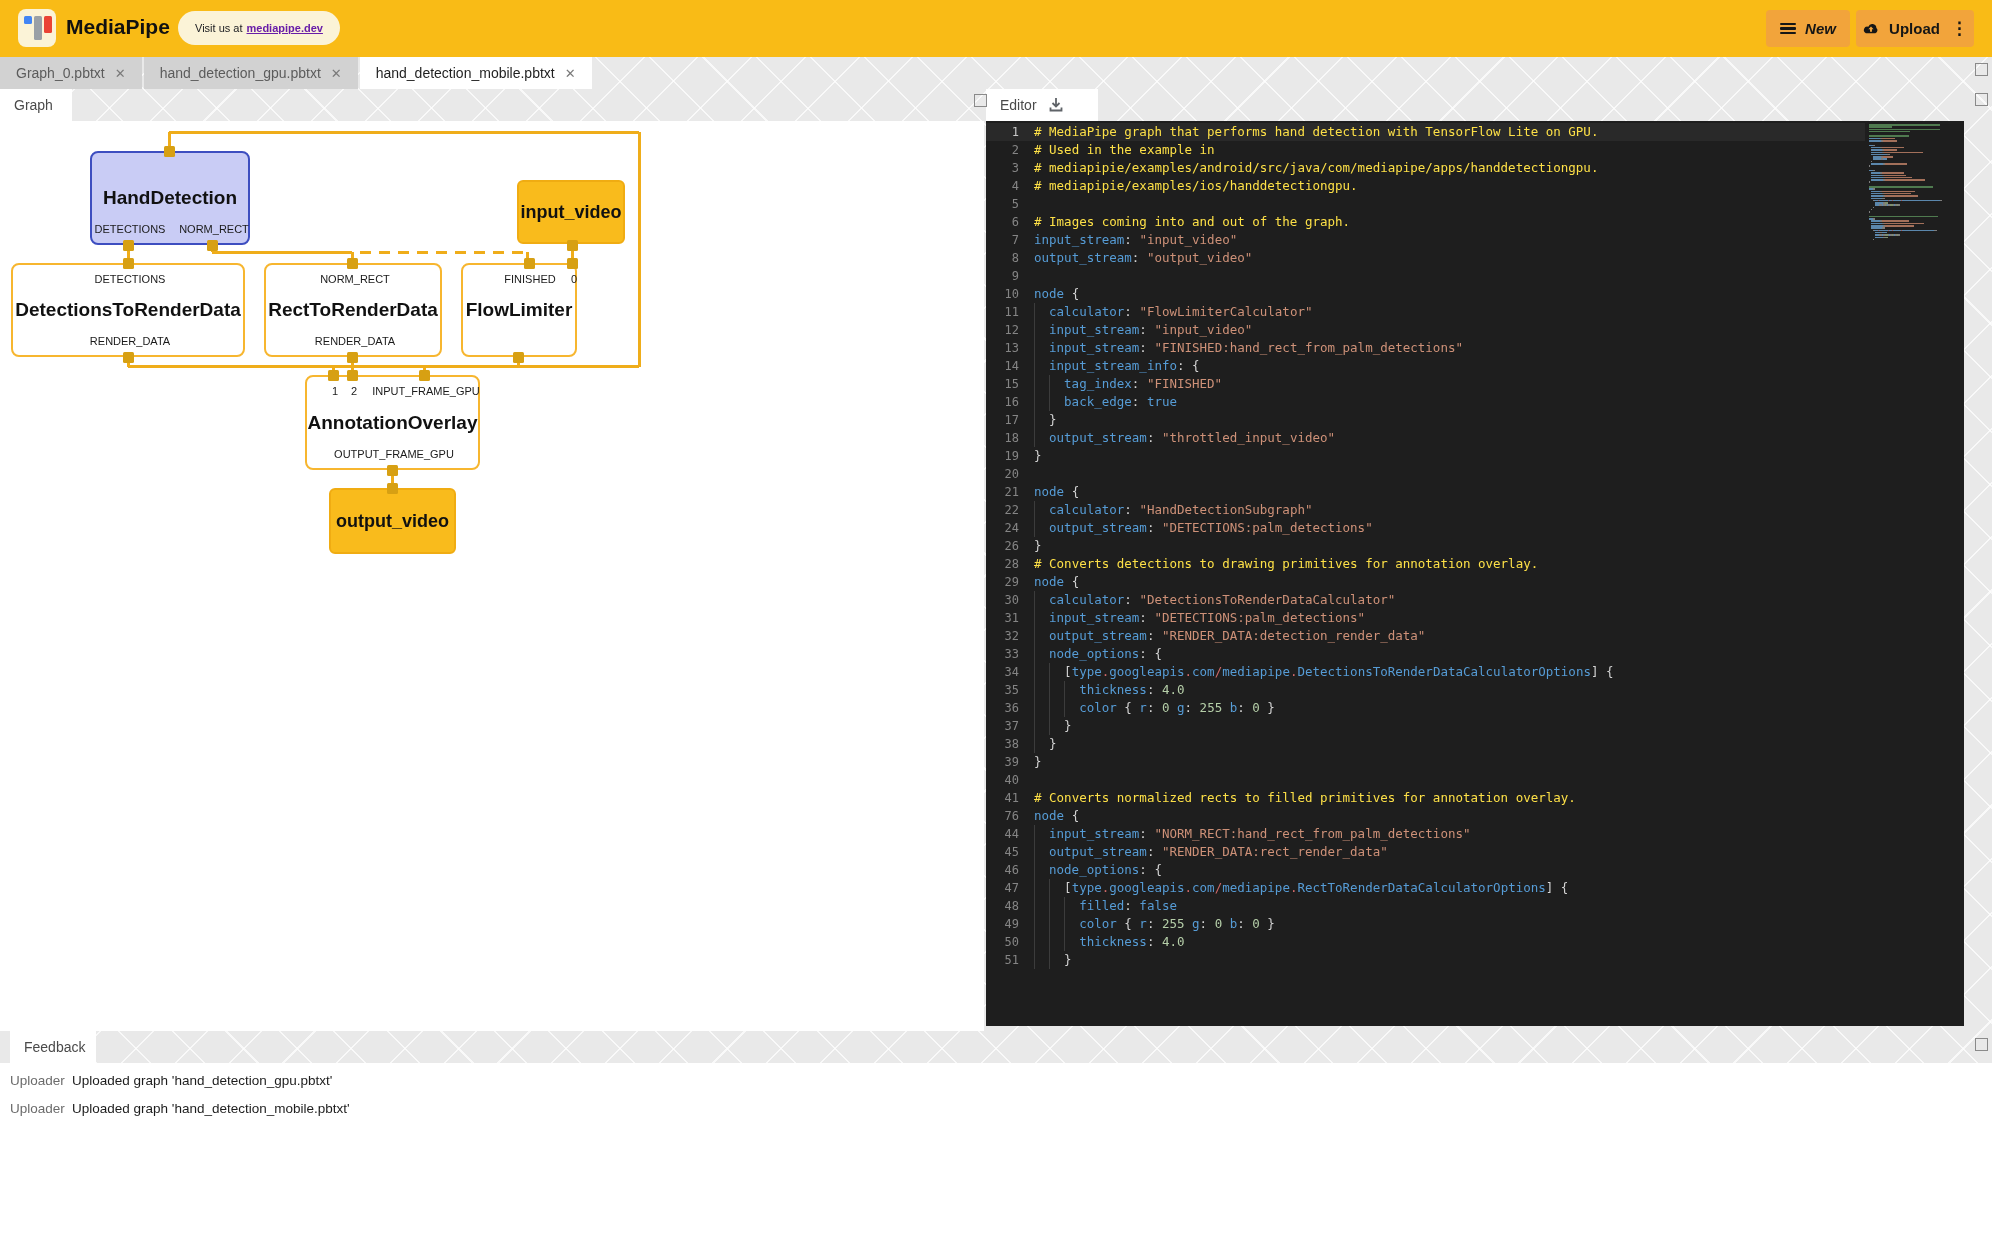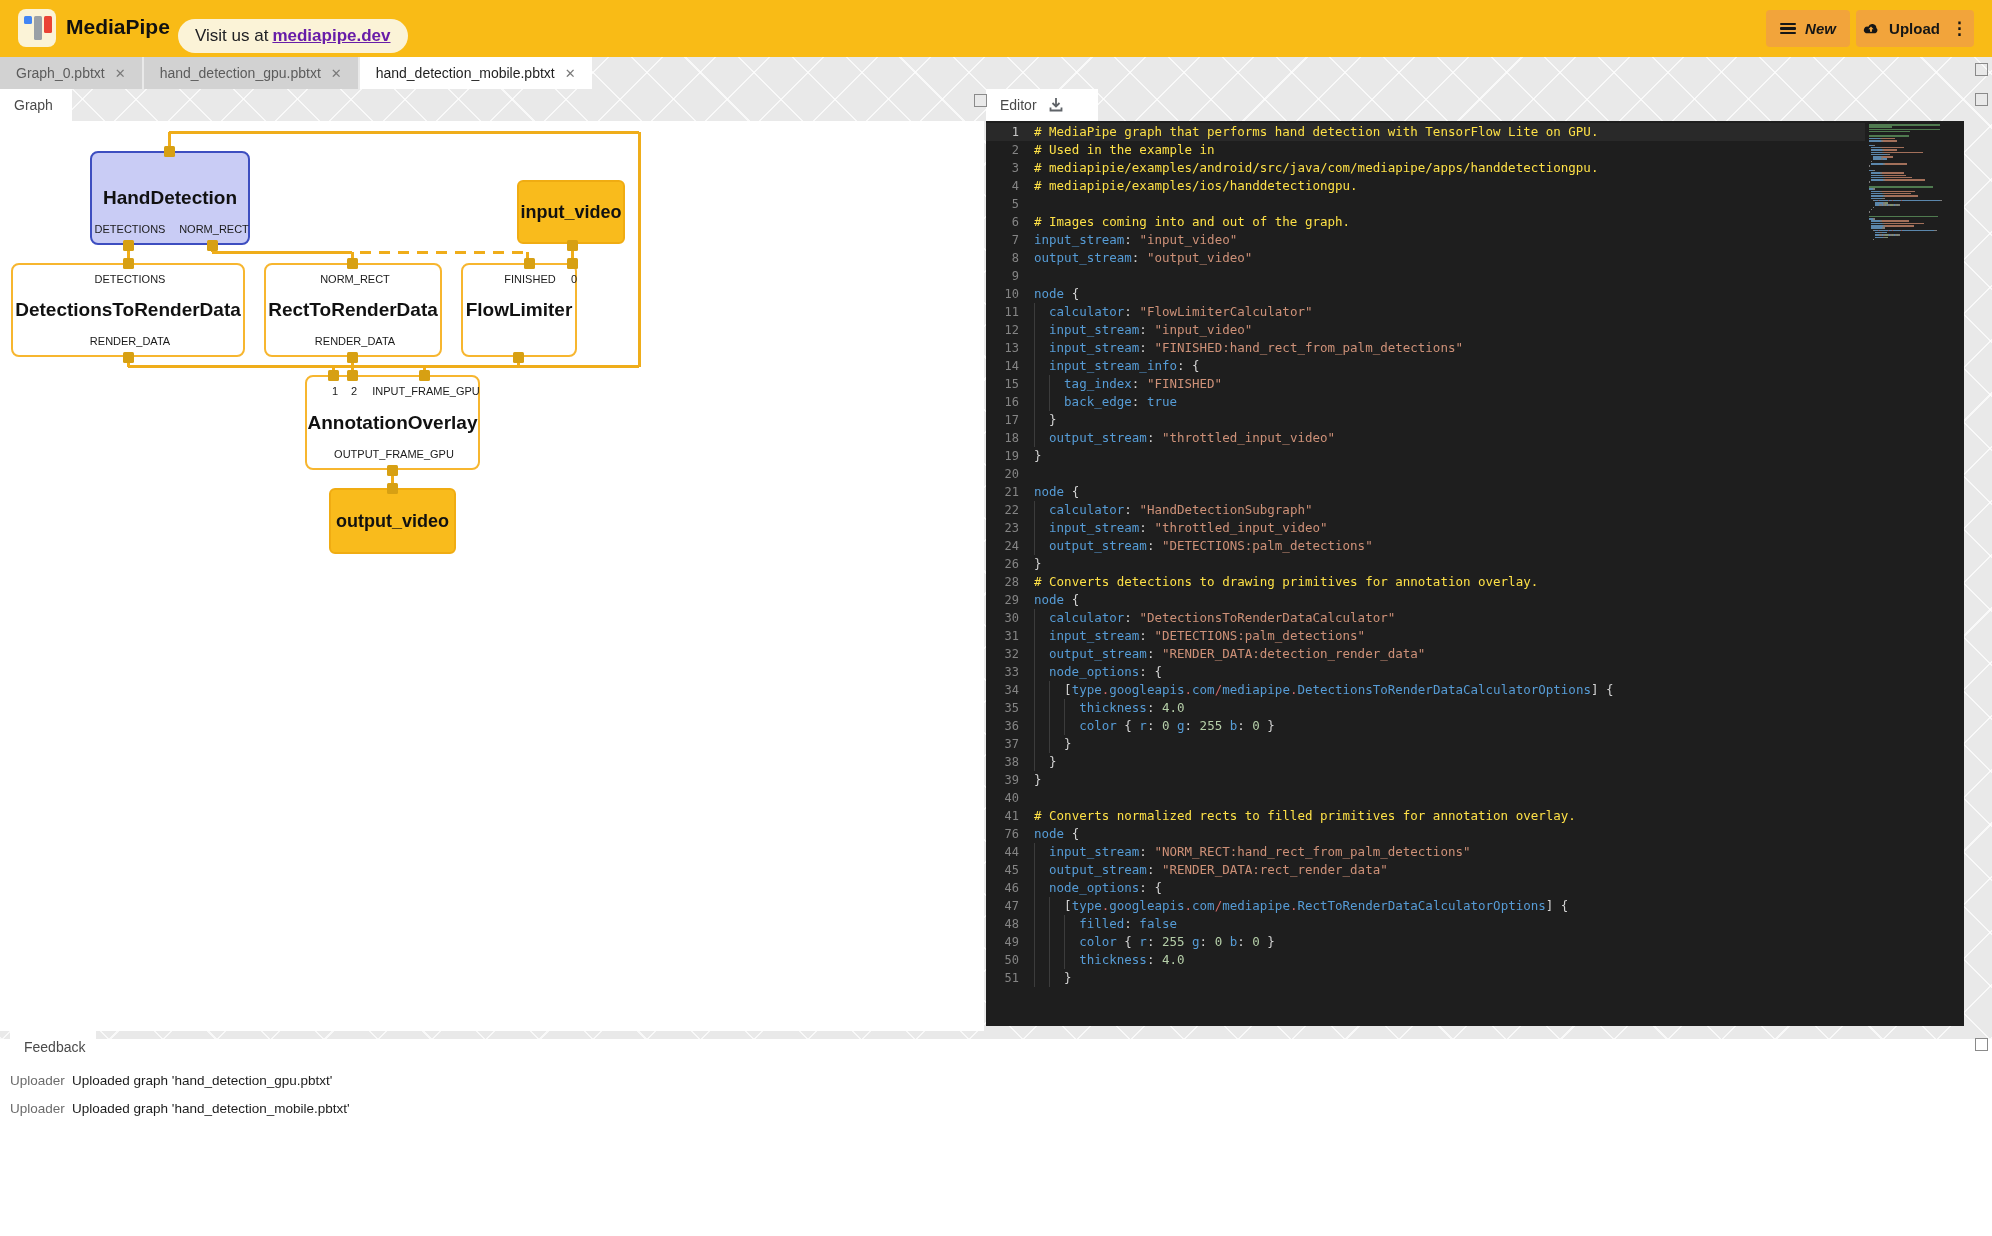--- a/index.html
+++ b/index.html
@@ -1,35 +1,35 @@
 <!DOCTYPE html>
 <html><head>
 <meta charset="utf-8">
 <style>
   * { margin:0; padding:0; box-sizing:border-box; }
   html,body { width:1992px; height:1236px; overflow:hidden;
     font-family:"Liberation Sans", sans-serif; }
-  .page { position:relative; width:1992px; height:1039px;
+  .page { position:relative; width:1992px; height:1236px;
     background-color:#E9E9E9;
     background-image:
       repeating-linear-gradient(45deg, rgba(255,255,255,.75) 0 1.5px, transparent 1.5px 38px),
       repeating-linear-gradient(-45deg, rgba(255,255,255,.75) 0 1.5px, transparent 1.5px 38px); padding-left: 15px; }
 
   
   .header { position:absolute; left:0; top:0; width:1992px; height:57px;
     background:#F9BB16; display:flex; align-items:center; z-index:30; }
   .logo-box { position:absolute; left:18px; top:9px; width:38px; height:38px;
     background:#FBF3D7; border-radius:8px; }
   .logo-box i { position:absolute; border-radius:1.5px; }
   .logo-blue { left:6px; top:7px; width:8px; height:8px; background:#4285F4; }
   .logo-gray { left:16px; top:7px; width:8px; height:24px; background:#9AA0A6; }
   .logo-red  { left:26px; top:7px; width:8px; height:17px; background:#EA4335; }
   .app-title { position:absolute; left:66px; top:15px; font-size:21px; font-weight:bold; color:#111; }
   .visit-pill { position:absolute; left:178px; top:11px; height:34px; border-radius:17px;
-    background:#FBF3D7; display:flex; align-items:center; padding:0 17px; font-size:17px; color:#202124;margin-top:8px; }
+    background:#FBF3D7; display:flex; align-items:center; padding:0 17px; font-size:11px; color:#202124; }
   .visit-pill a { color:#681DA8; text-decoration:underline; margin-left:4px; font-weight:bold; }
   .hdr-btn { position:absolute; top:10px; height:37px; background:#F2A43B; border:none;
     border-radius:4px; display:flex; align-items:center; justify-content:center; gap:9px;
     font-family:"Liberation Sans",sans-serif; font-size:15px; font-weight:bold; color:#161616; cursor:pointer; }
   .btn-new { left:1766px; width:84px;font-style:italic; }
   .btn-upload { left:1856px; width:118px; }
   .hamburger { width:16px; height:12px; display:flex; flex-direction:column; justify-content:space-between; }
   .hamburger i { display:block; height:2.4px; background:#161616; border-radius:1px; }
   .kebab { font-size:17px; font-weight:bold; letter-spacing:0; margin-left:2px; }
 
@@ -249,21 +249,20 @@
         <div class="cline"><span class="lnum">13</span><span class="ctext"><span class="ind">  </span><span class="tok-k">input_stream</span><span class="tok-p">: </span><span class="tok-s">"FINISHED:hand_rect_from_palm_detections"</span></span></div>
         <div class="cline"><span class="lnum">14</span><span class="ctext"><span class="ind">  </span><span class="tok-k">input_stream_info</span><span class="tok-p">: {</span></span></div>
         <div class="cline"><span class="lnum">15</span><span class="ctext"><span class="ind">  </span><span class="ind">  </span><span class="tok-k">tag_index</span><span class="tok-p">: </span><span class="tok-s">"FINISHED"</span></span></div>
         <div class="cline"><span class="lnum">16</span><span class="ctext"><span class="ind">  </span><span class="ind">  </span><span class="tok-k">back_edge</span><span class="tok-p">: </span><span class="tok-k">true</span></span></div>
         <div class="cline"><span class="lnum">17</span><span class="ctext"><span class="ind">  </span><span class="tok-p">}</span></span></div>
         <div class="cline"><span class="lnum">18</span><span class="ctext"><span class="ind">  </span><span class="tok-k">output_stream</span><span class="tok-p">: </span><span class="tok-s">"throttled_input_video"</span></span></div>
         <div class="cline"><span class="lnum">19</span><span class="ctext"><span class="tok-p">}</span></span></div>
         <div class="cline"><span class="lnum">20</span><span class="ctext"></span></div>
         <div class="cline"><span class="lnum">21</span><span class="ctext"><span class="tok-k">node</span><span class="tok-p"> {</span></span></div>
         <div class="cline"><span class="lnum">22</span><span class="ctext"><span class="ind">  </span><span class="tok-k">calculator</span><span class="tok-p">: </span><span class="tok-s">"HandDetectionSubgraph"</span></span></div>
-        <div class="cline"><span class="lnum">23</span><span class="ctext"><span class="ind">  </span><span class="tok-k">input_stream</span><span class="tok-p">: </span><span class="tok-s">"throttled_input_video"</span></span></div>
         <div class="cline"><span class="lnum">24</span><span class="ctext"><span class="ind">  </span><span class="tok-k">output_stream</span><span class="tok-p">: </span><span class="tok-s">"DETECTIONS:palm_detections"</span></span></div>
         <div class="cline"><span class="lnum">26</span><span class="ctext"><span class="tok-p">}</span></span></div>
         <div class="cline"><span class="lnum">28</span><span class="ctext"><span class="tok-c"># Converts detections to drawing primitives for annotation overlay.</span></span></div>
         <div class="cline"><span class="lnum">29</span><span class="ctext"><span class="tok-k">node</span><span class="tok-p"> {</span></span></div>
         <div class="cline"><span class="lnum">30</span><span class="ctext"><span class="ind">  </span><span class="tok-k">calculator</span><span class="tok-p">: </span><span class="tok-s">"DetectionsToRenderDataCalculator"</span></span></div>
         <div class="cline"><span class="lnum">31</span><span class="ctext"><span class="ind">  </span><span class="tok-k">input_stream</span><span class="tok-p">: </span><span class="tok-s">"DETECTIONS:palm_detections"</span></span></div>
         <div class="cline"><span class="lnum">32</span><span class="ctext"><span class="ind">  </span><span class="tok-k">output_stream</span><span class="tok-p">: </span><span class="tok-s">"RENDER_DATA:detection_render_data"</span></span></div>
         <div class="cline"><span class="lnum">33</span><span class="ctext"><span class="ind">  </span><span class="tok-k">node_options</span><span class="tok-p">: {</span></span></div>
         <div class="cline"><span class="lnum">34</span><span class="ctext"><span class="ind">  </span><span class="ind">  </span><span class="tok-p">[</span><span class="tok-k">type</span><span class="tok-d">.</span><span class="tok-k">googleapis</span><span class="tok-d">.</span><span class="tok-k">com</span><span class="tok-d">/</span><span class="tok-k">mediapipe</span><span class="tok-d">.</span><span class="tok-k">DetectionsToRenderDataCalculatorOptions</span><span class="tok-p">] {</span></span></div>
         <div class="cline"><span class="lnum">35</span><span class="ctext"><span class="ind">  </span><span class="ind">  </span><span class="ind">  </span><span class="tok-k">thickness</span><span class="tok-p">: </span><span class="tok-n">4.0</span></span></div>

